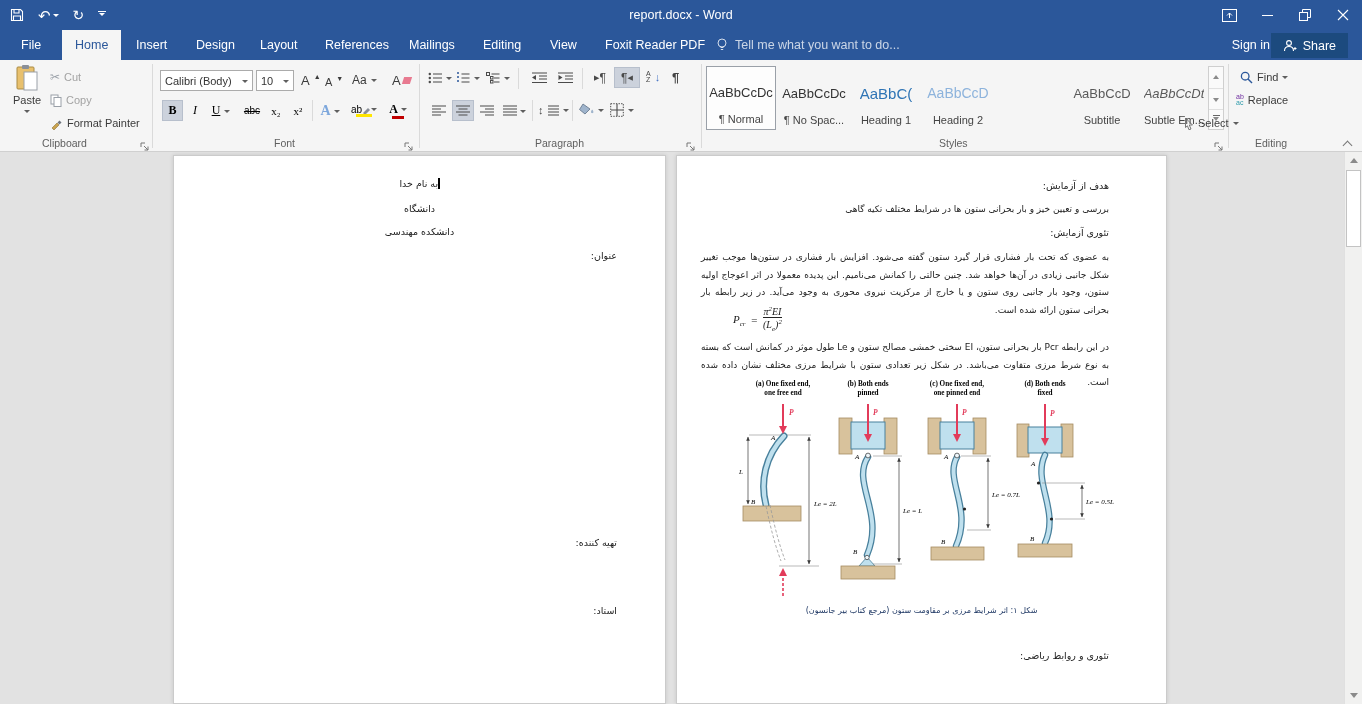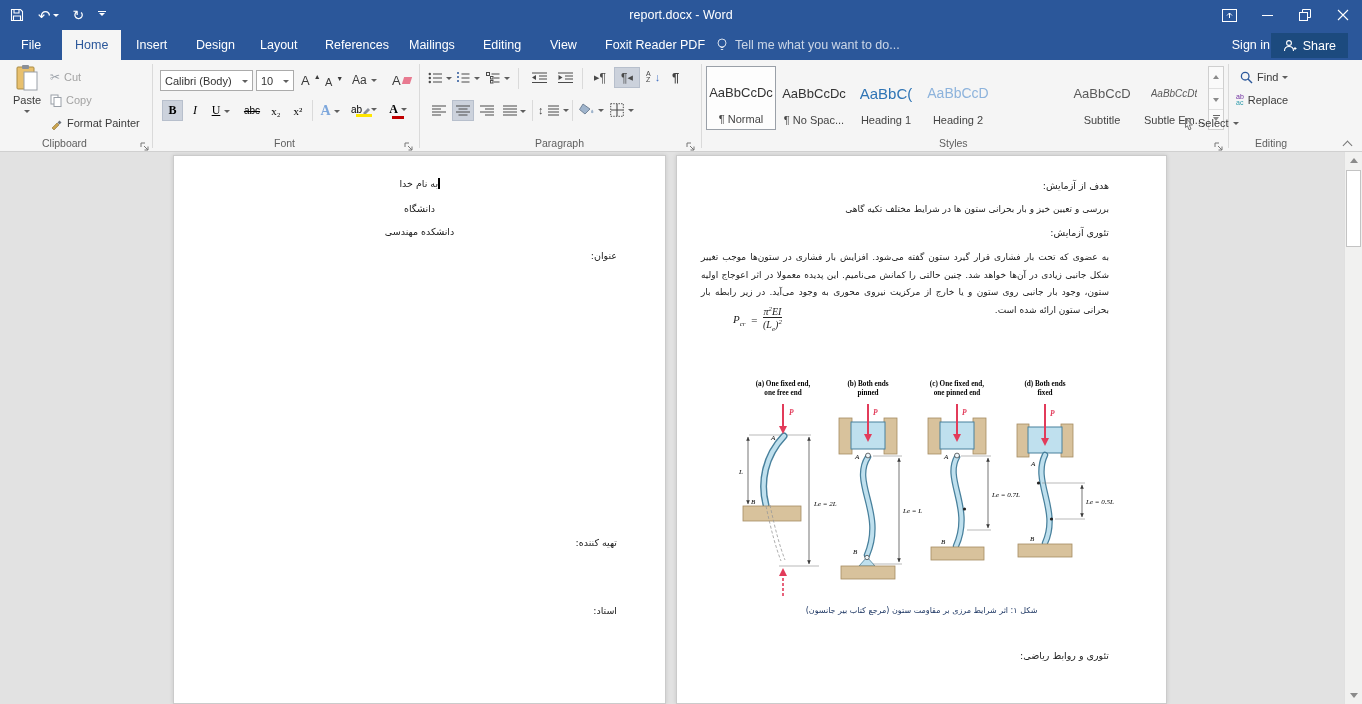--- a/index.html
+++ b/index.html
@@ -379,21 +379,21 @@
     </div>
     <div class="stylecard" style="left:923px;">
       <span class="sprev" style="font-size:14px;color:#8db3dc;">AaBbCcD</span>
       <span class="sname">Heading 2</span>
     </div>
     <div class="stylecard" style="left:1067px;">
       <span class="sprev" style="font-size:13px;color:#5a5a5a;">AaBbCcD</span>
       <span class="sname">Subtitle</span>
     </div>
     <div class="stylecard" style="left:1139px;">
-      <span class="sprev" style="font-size:10px;color:#5a5a5a;font-style:italic;">AaBbCcDt</span>
+      <span class="sprev" style="font-size:13px;color:#5a5a5a;font-style:italic;">AaBbCcDt</span>
       <span class="sname">Subtle Em...</span>
     </div>
     <div class="abs" style="left:1208px;top:6px;width:16px;height:64px;border:1px solid #cfcfcf;background:#fafafa;">
       <div style="height:21px;display:flex;align-items:center;justify-content:center;">
           <span class="tri-up" style="border-width:3px;border-bottom-width:4px;"></span>
         </div>
       <div style="height:21px;display:flex;align-items:center;justify-content:center;border-top:1px solid #e0e0e0;">
           <span class="tri-dn" style="border-width:3px;border-top-width:4px;"></span>
         </div>
       <div style="height:20px;display:flex;flex-direction:column;align-items:center;justify-content:center;border-top:1px solid #e0e0e0;">
@@ -458,20 +458,21 @@
         <span>
           <span>P</span><sub>cr</sub>
         </span>
         <span>=</span>
         <span class="frac">
           <span class="num"><span>π</span><sup>2</sup><span>EI</span></span>
           <span class="den"><span>(L</span><sub>e</sub><span>)</span><sup>2</sup></span>
         </span>
       </div>
 
+      <div class="fa abs" style="top:183px;right:57px;left:24px;font-size:9px;line-height:17.5px;text-align:justify;">در این رابطه Pcr بار بحرانی ستون، EI سختی خمشی مصالح ستون و Le طول موثر در کمانش است که بسته به نوع شرط مرزی متفاوت می‌باشد. در شکل زیر تعدادی ستون با شرایط مرزی مختلف نشان داده شده است.</div>
 
       <svg class="abs" style="top:222px;left:58px;" width="392" height="228" viewBox="0 0 392 228">
         <defs>
           <marker id="da" markerWidth="7" markerHeight="7" refX="5.5" refY="3" orient="auto-start-reverse">
             <path d="M0,0.4 L6,3 L0,5.6 z" fill="#3a3a3a"></path>
           </marker>
         </defs>
         <g font-family="'Liberation Serif','DejaVu Serif',serif">
 
           <text x="48" y="8" font-size="7.2" font-weight="bold" text-anchor="middle">(a) One fixed end,</text>

